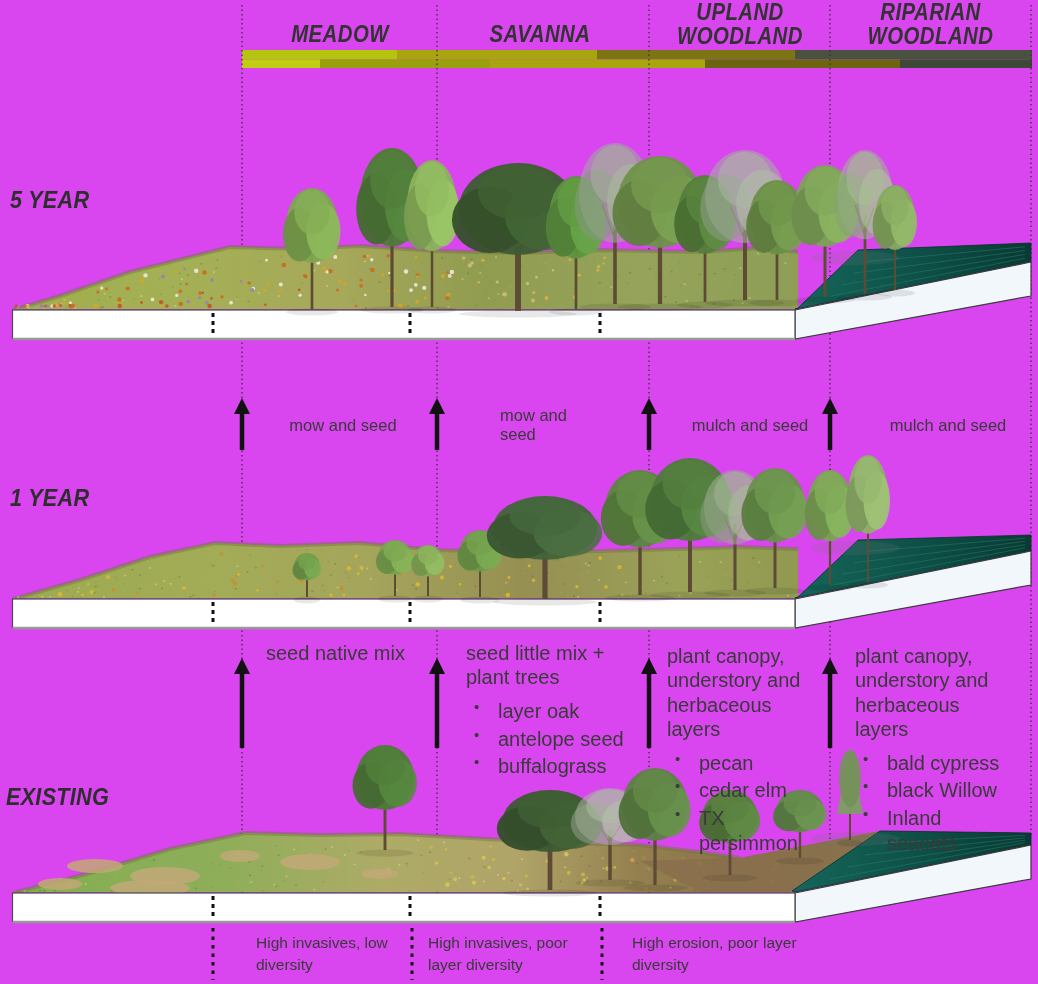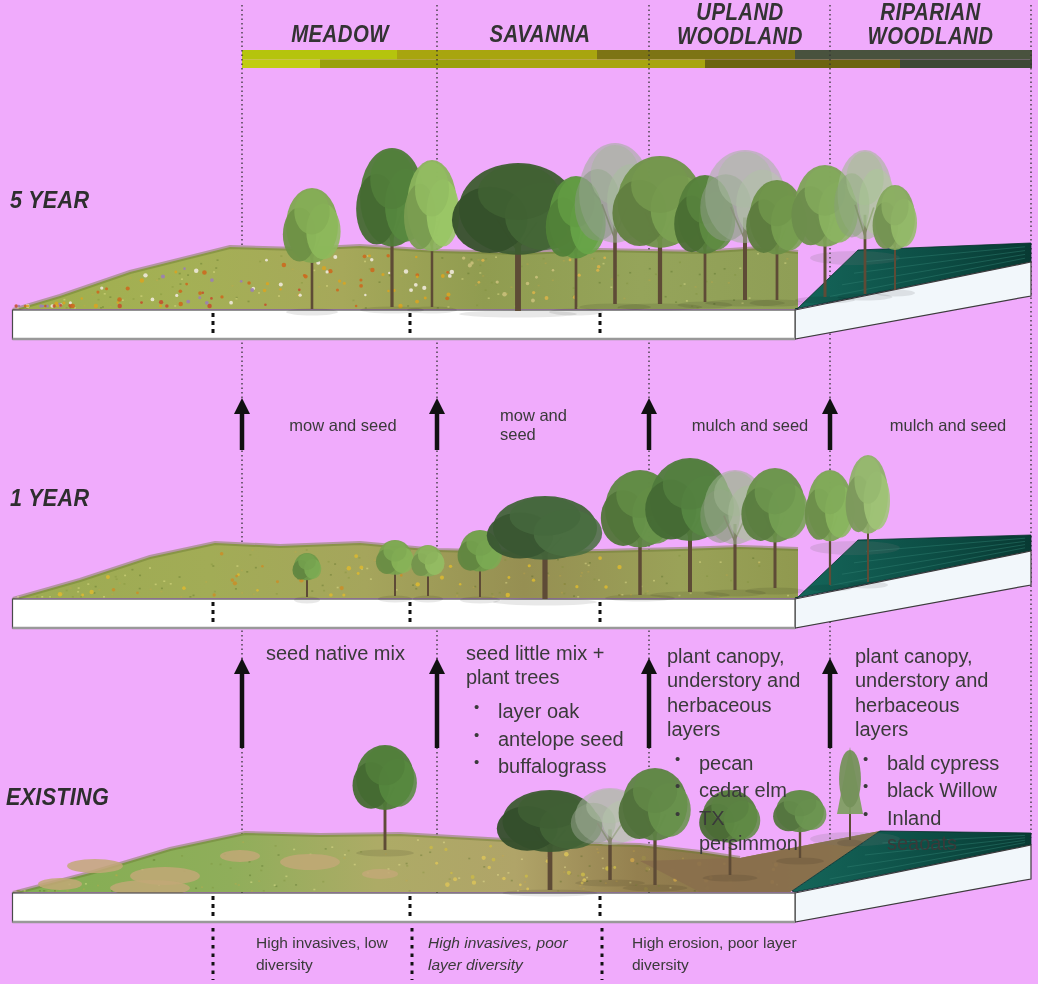--- a/index.html
+++ b/index.html
@@ -1,16 +1,16 @@
 <!DOCTYPE html>
 <html><head>
 <meta charset="utf-8">
 <style>
   html,body{margin:0;padding:0;background:#fff;}
-  #stage{position:relative;width:1038px;height:984px;background:#f0abfc;overflow:hidden;
+  #stage{position:relative;width:1038px;height:984px;background:#d946ef;overflow:hidden;
          font-family:"Liberation Sans",sans-serif;color:#3a3a3a;}
   #illus{position:absolute;left:0;top:0;z-index:1;}
   .txt{position:absolute;z-index:3;}
   .zone-label{font-weight:bold;font-style:italic;font-size:24px;line-height:1.02;
               text-align:center;color:#333;transform:scaleX(.85);transform-origin:center top;
               letter-spacing:.5px;}
   .row-label{font-weight:bold;font-style:italic;font-size:24px;color:#2e2e2e;
              transform:scaleX(.9);transform-origin:left top;letter-spacing:.3px;}
   .t1-label{font-size:16.5px;color:#3a3a3a;}
   .t2-col{font-size:20px;color:#3a3a3a;}
@@ -1069,15 +1069,15 @@
   <div class="txt t2-col" style="left:855px;top:644px;width:160px;">
     <p class="t2-heading">plant canopy, understory and herbaceous layers</p>
     <ul class="t2-list">
       <li>bald cypress</li>
       <li>black Willow</li>
       <li>Inland seaoats</li>
     </ul>
   </div>
 
   <div class="txt caption" style="left:256px;top:932px;width:150px;">High invasives, low diversity</div>
-  <div class="txt caption" style="left:428px;top:932px;width:170px;font-style:italic;">High invasives, poor layer diversity</div>
+  <div class="txt caption" style="left:428px;top:932px;width:170px;">High invasives, poor layer diversity</div>
   <div class="txt caption" style="left:632px;top:932px;width:175px;">High erosion, poor layer diversity</div>
 </div>
 
 </body></html>

